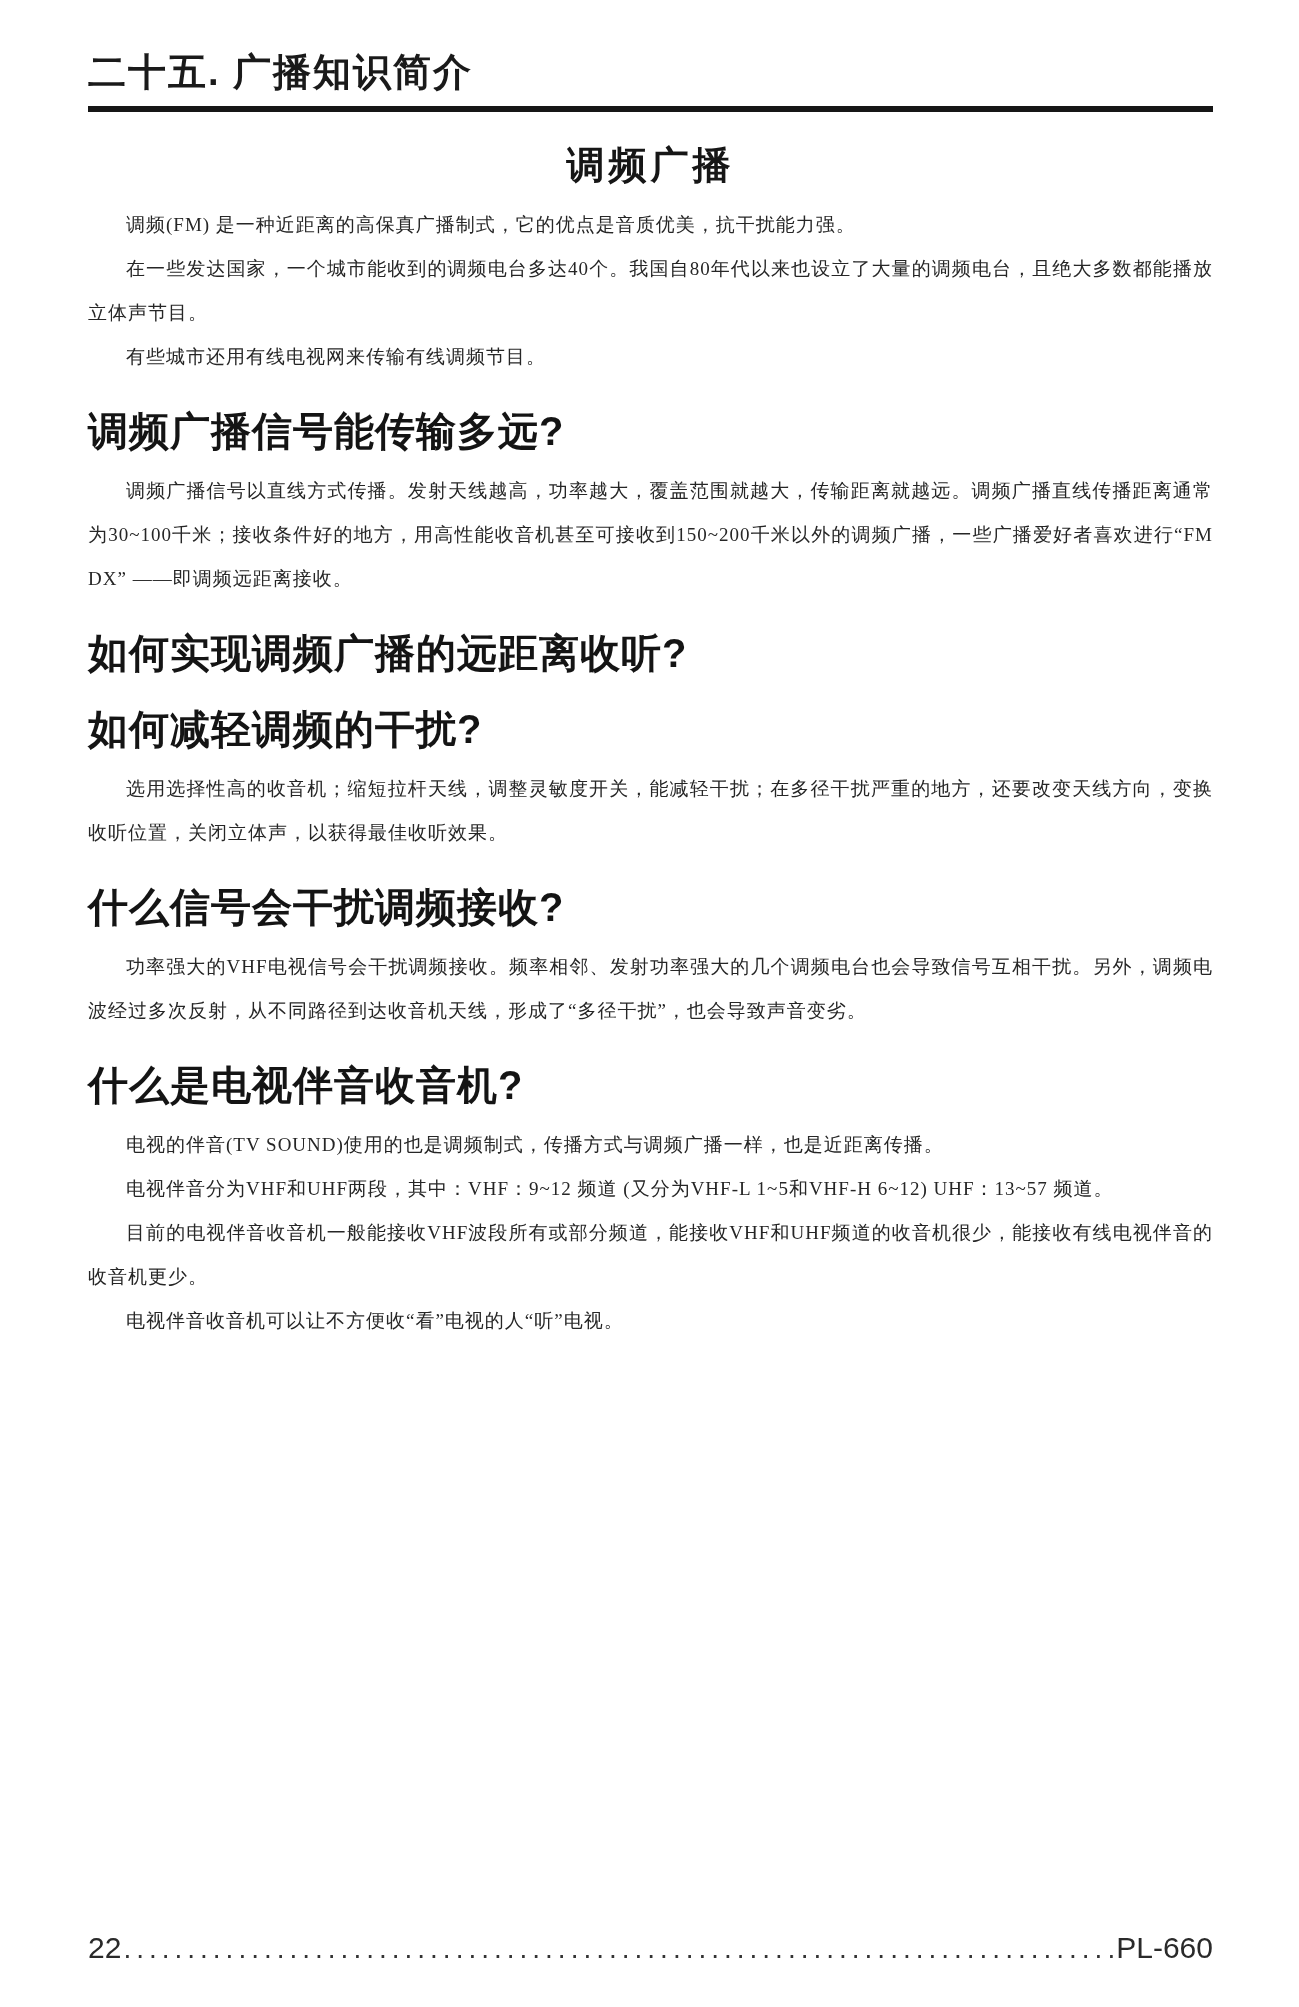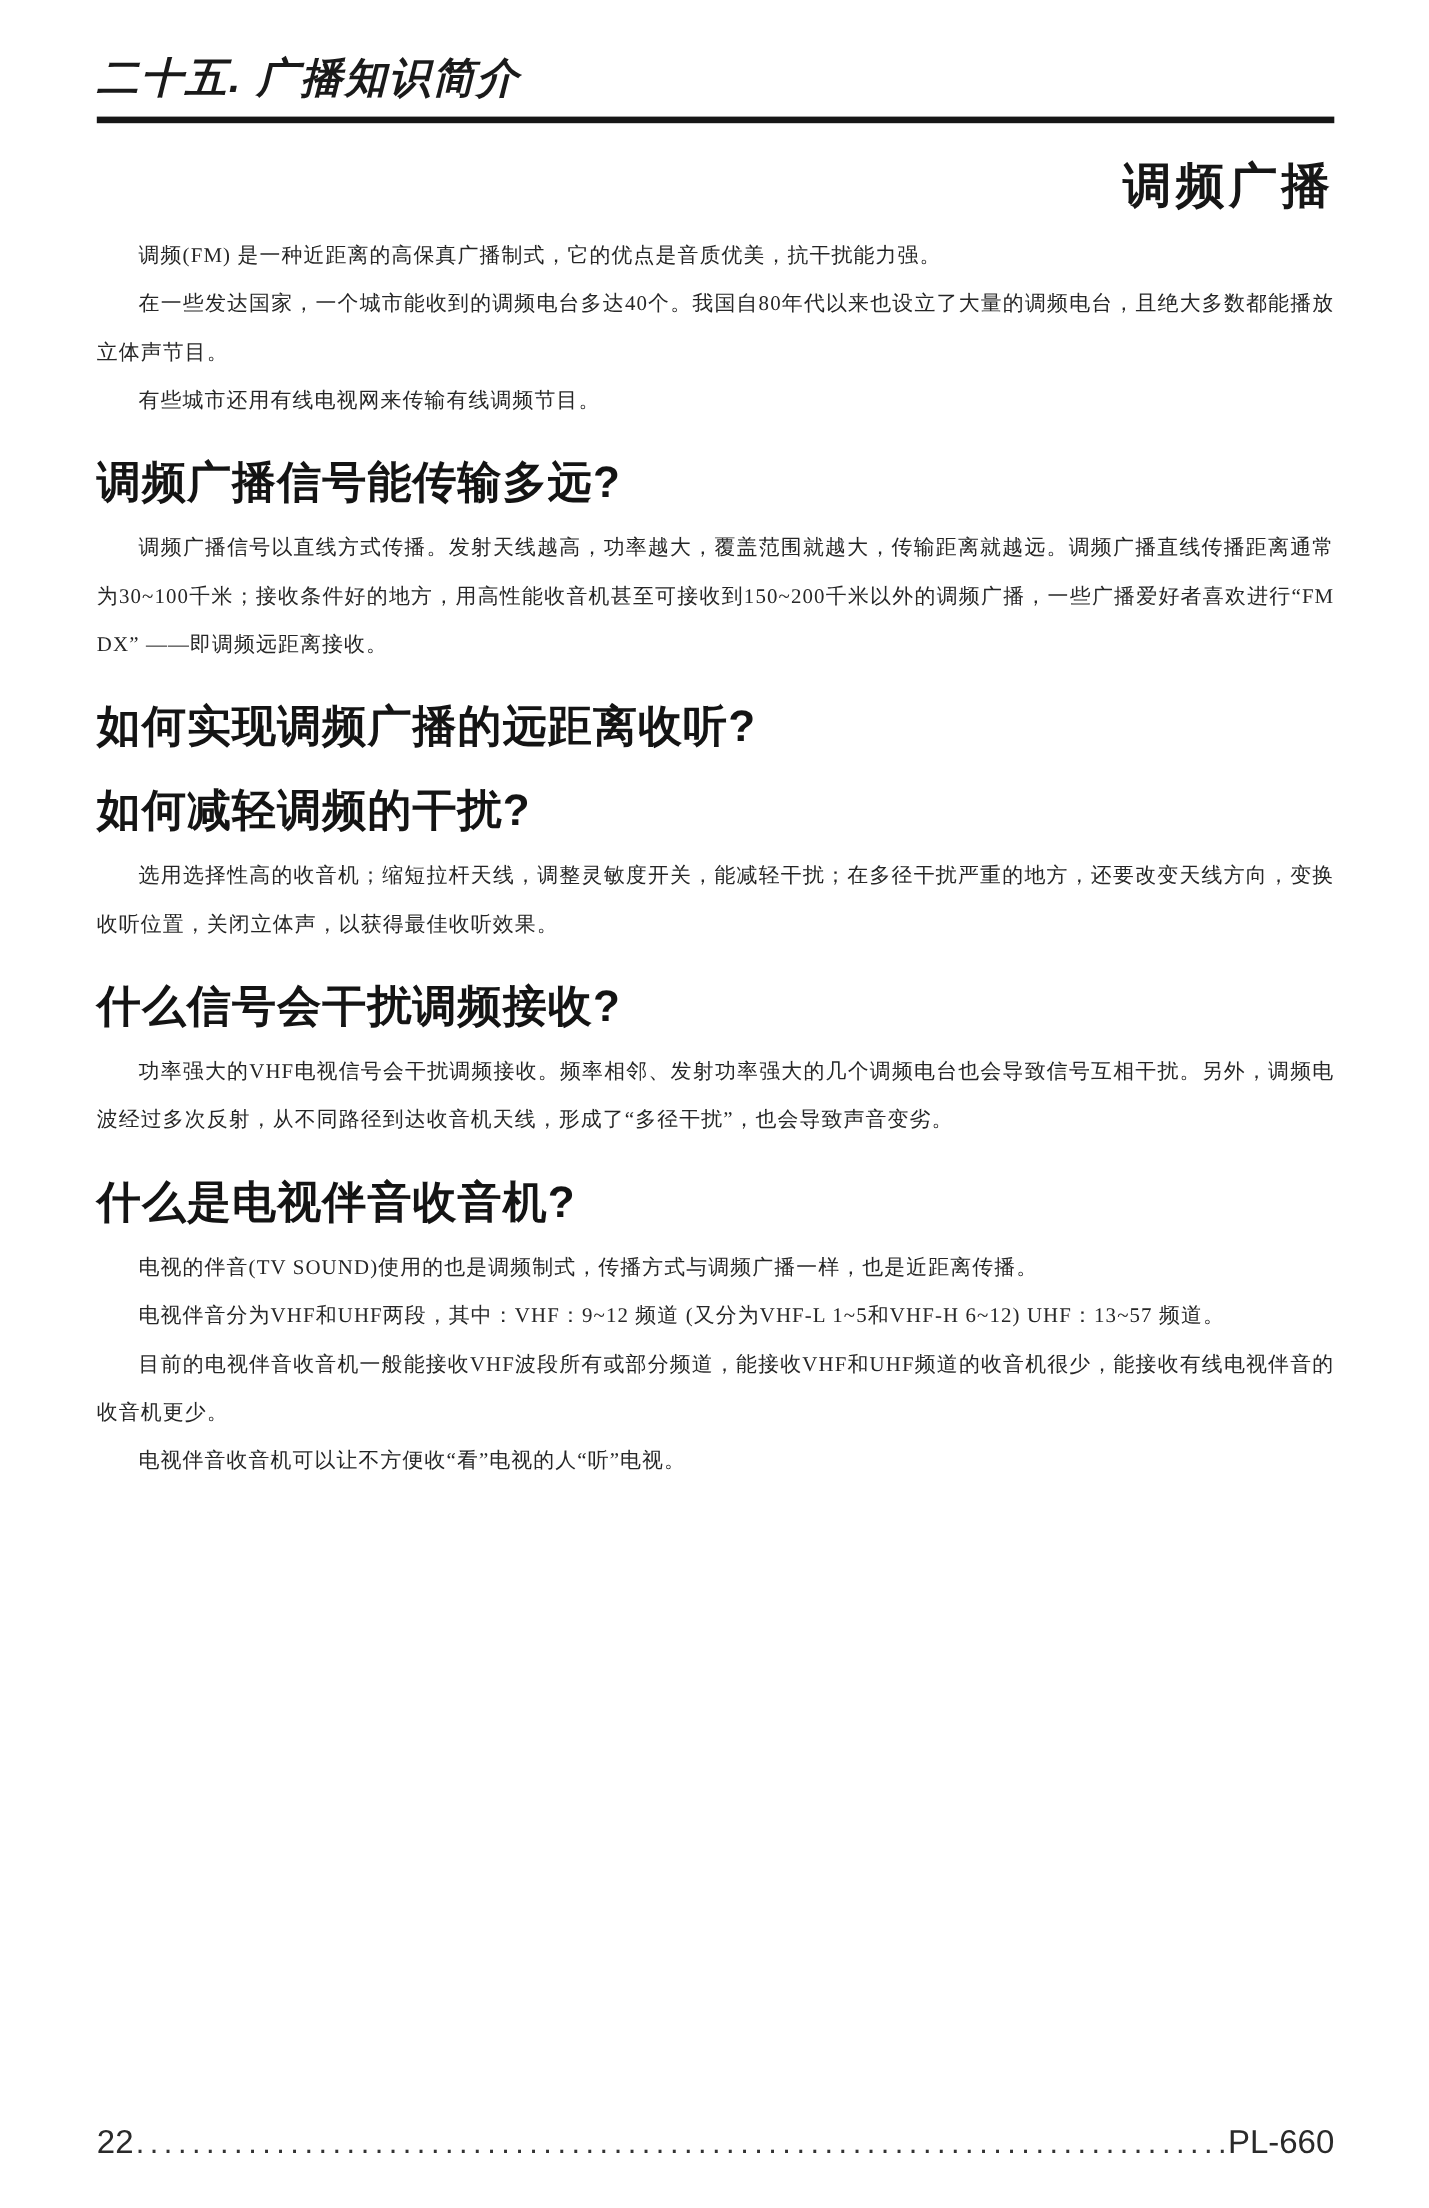--- a/index.html
+++ b/index.html
@@ -13,42 +13,42 @@
   }
   .page {
     box-sizing: border-box;
     width: 1299px;
     height: 2007px;
     padding: 50px 86px 42px 88px;
     display: flex;
     flex-direction: column;
   }
   
-  .chapter-header { margin-bottom: 2px; font-style: italic; }
+  .chapter-header { margin-bottom: 2px; }
   .chapter-title {
     margin: 0;
     font-family: "Liberation Sans", sans-serif;
     font-weight: 700;
     font-size: 38px;
     line-height: 1.2;
     color: #1a1a1a;
     letter-spacing: 2px;
   }
   .header-rule {
     height: 6px;
     background: #161616;
     margin-top: 10px;
   }
   
   .article-title {
     margin: 26px 0 12px 0;
-    text-align: right;
+    text-align: center;
     font-family: Liberation Mono, monospace;
     font-weight: 700;
-    font-size: 44px;
+    font-size: 38px;
     color: #161616;
     letter-spacing: 4px;
   }
   
   .para {
     margin: 0;
     font-size: 19px;
     line-height: 44px;
     text-indent: 2em;
     text-align: justify;

